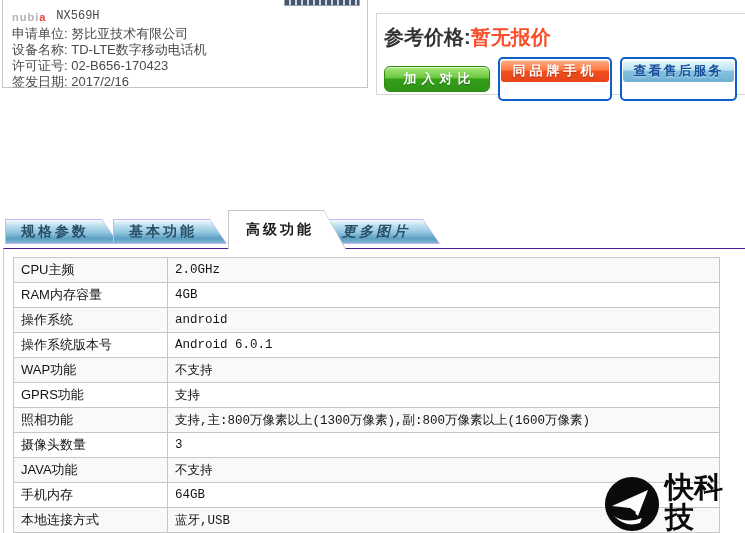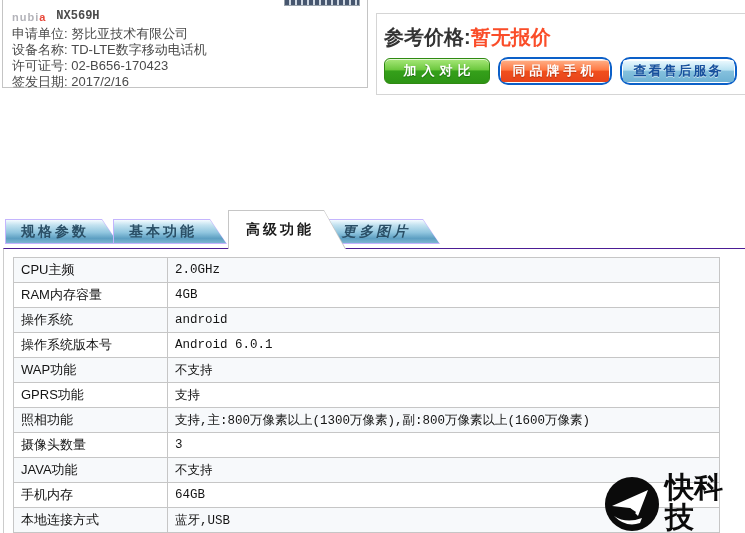--- a/index.html
+++ b/index.html
@@ -5,41 +5,41 @@
   * { margin:0; padding:0; box-sizing:border-box; }
   html,body { width:745px; height:533px; background:#fff; overflow:hidden; position:relative;
     font-family:"Liberation Sans","DejaVu Sans",sans-serif; }
 
   
   #device-panel { position:absolute; left:2px; top:-8px; width:366px; height:96px;
     background:#fff; border:1px solid #c4c4c4; padding:14px 10px 0 9px; }
   .logo-row { display:flex; align-items:flex-end; gap:10px; height:16px; margin-bottom:3px; }
   .brand { font-size:11px; font-weight:bold; letter-spacing:1px; color:#b3b3b9; }
   .brand .brand-accent { color:#e8483a; }
-  .model { font-size:12px; color:#4a4a4a; font-family:"Liberation Mono","DejaVu Sans Mono",monospace;font-weight:bold; }
+  .model { font-size:12px; color:#4a4a4a; font-family:"Liberation Mono","DejaVu Sans Mono",monospace; }
   .dev-field { font-size:13px; line-height:16px; color:#4a4a4a; white-space:nowrap; }
   .dev-field .fv { color:#4a4a4a; }
 
   
   #fragment-box { position:absolute; left:284px; top:-4px; width:76px; height:10px;
     border:1px solid #9aa3ab; background:repeating-linear-gradient(90deg,#46566e 0 4px,#cfd8e2 4px 6px); }
 
   
   #price-panel { position:absolute; left:376px; top:13px; width:369px; height:82px; background:#fff;
     border-top:1px solid #d5d5d5; border-left:1px solid #d5d5d5; border-bottom:1px solid #d5d5d5;
     padding:12px 0 0 7px; }
   .price-row { font-size:20px; font-weight:bold; color:#333; line-height:22px; }
   .price-value { font-weight:bold; }
   .btns-row { display:flex; gap:8px; margin-top:9px; align-items:center; }
   .btn { cursor:pointer; text-align:center; font-weight:bold; font-size:13px; white-space:nowrap; }
   .btn-green { width:106px; height:26px; line-height:24px; letter-spacing:5px; color:#fff;
     text-shadow:0 1px 1px rgba(0,60,0,.5); border:1px solid #2f8a12; border-radius:6px;
     background:linear-gradient(180deg,#a8e87a 0%,#6cc83e 45%,#35a01a 50%,#2d9414 100%);
     box-shadow:inset 0 1px 0 rgba(255,255,255,.7); padding-left:5px; }
-  .btn-frame { border:2px solid #0c60c8; border-radius:10px; height:28px; padding:1px; background:#fff; }
+  .btn-frame { border:2px solid #0c60c8; border-radius:5px; height:44px; padding:1px; background:#fff; }
   .btn-inner { height:22px; line-height:21px; border-radius:3px; padding:0 8px; color:#fff; }
   .btn-orange .btn-inner { width:108px; letter-spacing:4px; text-shadow:0 1px 1px rgba(140,30,0,.6);
     background:linear-gradient(180deg,#ffb088 0%,#ff7a45 45%,#f04f1d 52%,#e8431a 100%);
     box-shadow:inset 0 1px 0 rgba(255,255,255,.6); }
   .btn-blue .btn-inner { width:111px; letter-spacing:2px; color:#17509c;
     text-shadow:0 1px 0 rgba(255,255,255,.6);
     background:linear-gradient(180deg,#eefaff 0%,#b9e2f2 45%,#84c0dd 52%,#6fb2d4 100%);
     box-shadow:inset 0 1px 0 rgba(255,255,255,.9); }
 
   

